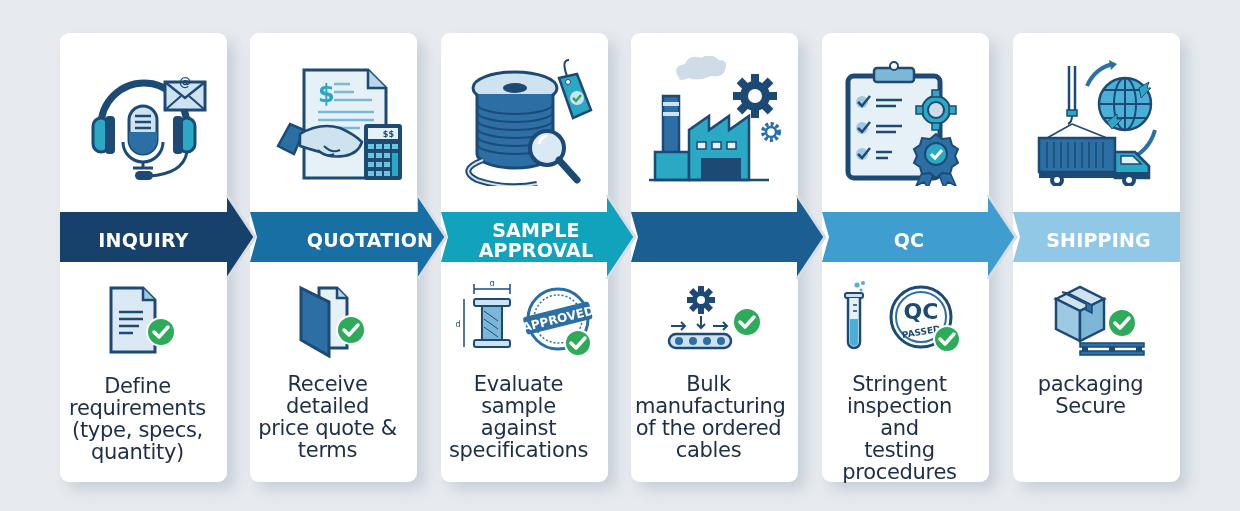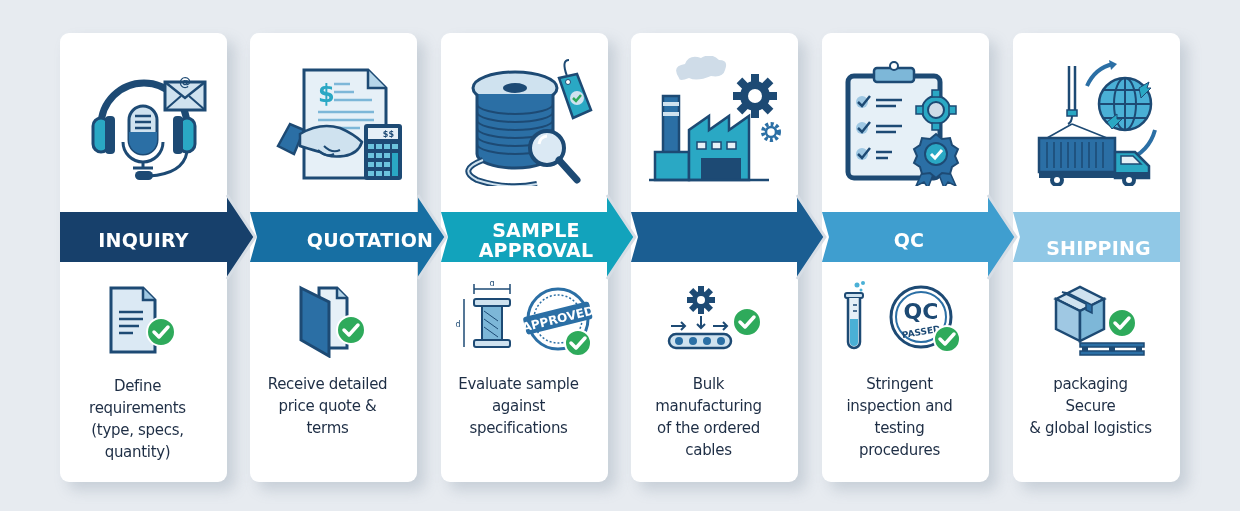--- a/index.html
+++ b/index.html
@@ -1,20 +1,20 @@
 <!DOCTYPE html>
 <html><head>
 <meta charset="utf-8">
 <style>
   html,body{margin:0;padding:0;}
   body{width:1240px;height:511px;background:#e7ebf0;position:relative;overflow:hidden;font-family:"DejaVu Sans","Liberation Sans",sans-serif;}
   .card{position:absolute;top:33px;width:167px;height:449px;background:#fff;border-radius:9px;box-shadow:8px 8px 14px rgba(120,135,155,0.28);}
   .icon-top{position:absolute;left:0;top:0;width:167px;height:175px;display:flex;align-items:center;justify-content:center;}
   .icon-mid{position:absolute;left:0;top:248px;width:167px;height:80px;display:flex;align-items:center;justify-content:center;}
-  .desc{position:absolute;left:4px;right:16px;top:340px;text-align:center;color:#1e2e45;font-size:15px;line-height:22px;letter-spacing:-0.3px;}
+  .desc{position:absolute;left:4px;right:16px;top:340px;text-align:center;color:#1e2e45;font-size:21px;line-height:22px;letter-spacing:-0.3px;}
   .banner{position:absolute;top:212px;height:50px;}
   .banner svg{position:absolute;left:0;top:-17px;overflow:visible;}
   .banner-label{position:absolute;top:0;height:56px;display:flex;align-items:center;justify-content:center;text-align:center;color:#fff;font-weight:bold;font-size:19px;line-height:20px;letter-spacing:0.2px;}
 </style>
 </head>
 <body>
 
 <div class="card" style="left:60px;">
   <div class="icon-top">
     <svg width="130" height="130" viewBox="0 0 130 130">
@@ -353,21 +353,20 @@
       <rect x="40" y="64" width="6" height="4" fill="#1d4a74"></rect>
         <rect x="67" y="64" width="6" height="4" fill="#1d4a74"></rect>
         <rect x="94" y="64" width="6" height="4" fill="#1d4a74"></rect>
       <circle cx="80" cy="40" r="14" fill="#2eaa5b" stroke="#fff" stroke-width="2"></circle>
       <path d="M73 40 l5 5 l9 -10" fill="none" stroke="#fff" stroke-width="3.5" stroke-linecap="round" stroke-linejoin="round"></path>
     </svg>
   </div>
   <div class="desc">
     <div>packaging</div>
     <div>Secure</div>
-    <div>&amp; global logistics</div>
   </div>
 </div>
 
 <div class="banner" style="left:60px;width:200px;">
   <svg width="200" height="84" viewBox="0 0 200 84">
     <path d="M0 17 H167 V0 L195 42 L167 84 V67 H0 Z" fill="#17406b"></path>
     <path d="M167 0 L195 42 L167 84" fill="none" stroke="#d6dde5" stroke-width="3"></path>
   </svg>
   <div class="banner-label" style="left:0;width:167px;">INQUIRY</div>
 </div>
@@ -404,14 +403,14 @@
     <path d="M0 17 H166 V0 L194 42 L166 84 V67 H0 L7 42 Z" fill="#3f9ecf"></path>
     <path d="M166 0 L194 42 L166 84" fill="none" stroke="#d6dde5" stroke-width="3"></path>
   </svg>
   <div class="banner-label" style="left:4px;width:166px;">QC</div>
 </div>
 
 <div class="banner" style="left:1013px;width:167px;">
   <svg width="167" height="84" viewBox="0 0 167 84">
     <path d="M0 17 H167 V67 H0 L7 42 Z" fill="#90c8e6"></path>
   </svg>
-  <div class="banner-label" style="left:4px;width:163px;margin-top:8px;">SHIPPING</div>
+  <div class="banner-label" style="left:4px;width:163px;">SHIPPING</div>
 </div>
 
 </body></html>

